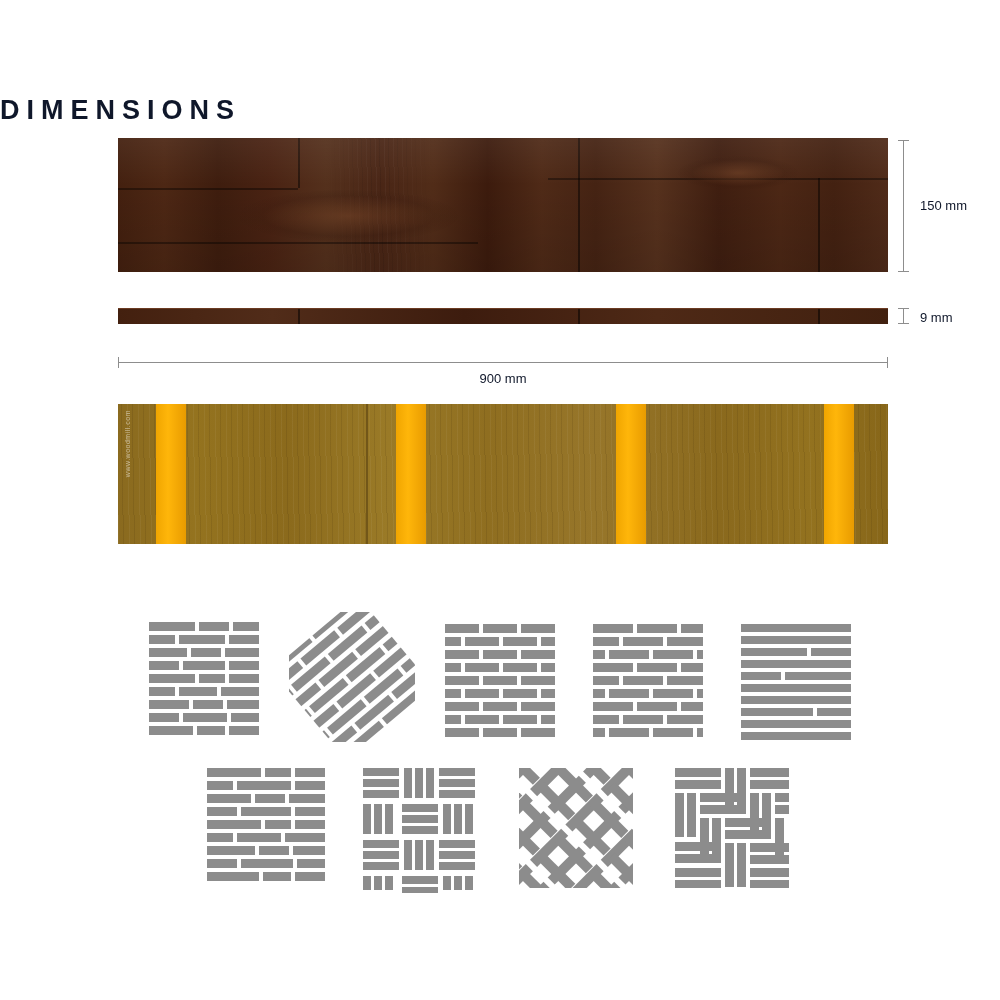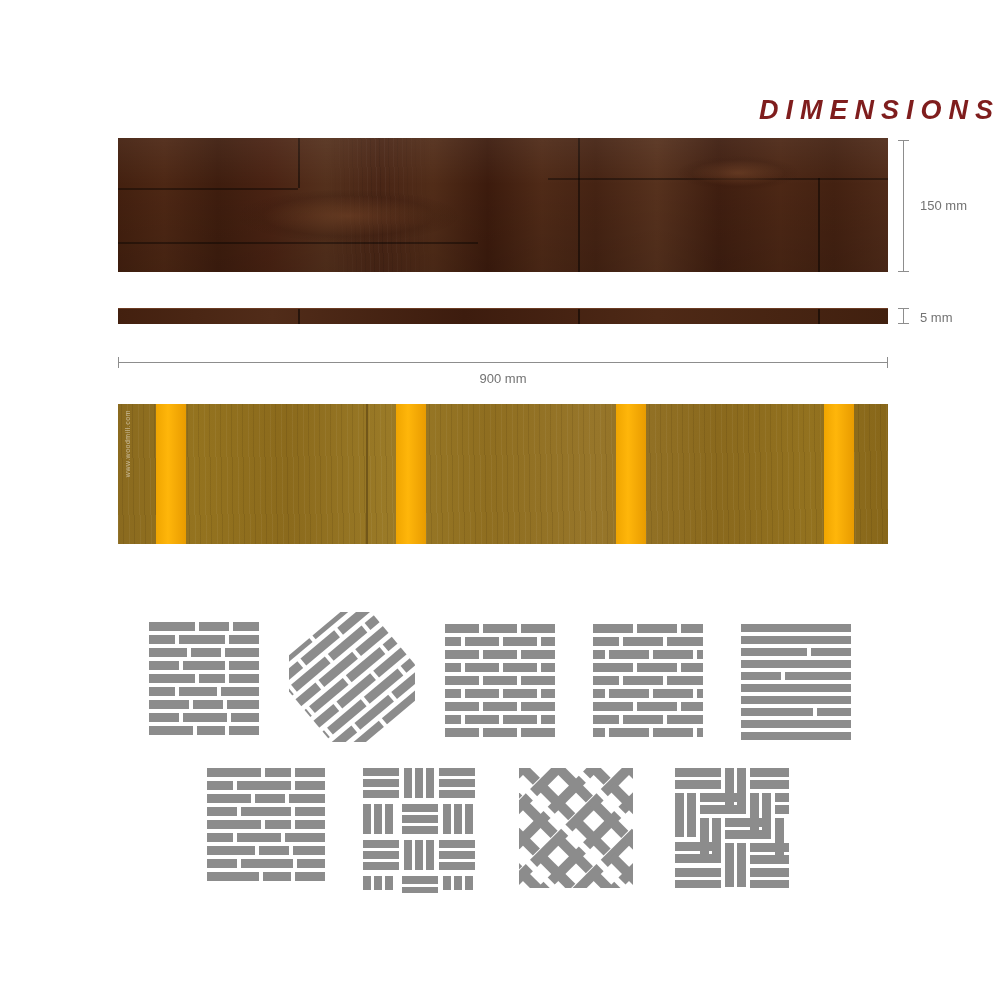--- a/index.html
+++ b/index.html
@@ -18,26 +18,25 @@
   .page {
     position: absolute;
     inset: 0;
     background: #ffffff;
   }
 
   
   .heading {
     position: absolute;
     width: 100%;
-    text-align: right;
+    text-align: left;
     font-weight: bold;
-    color: #7f1d1d;
+    color: #0f172a;
     letter-spacing: 7px;
     font-size: 27px;
-    font-style: italic;
   }
   #dimensions-heading { top: 95px; }
   #laying-heading { top: 572px; }
 
   
   .plank-top {
     position: absolute;
     left: 118px;
     top: 138px;
     width: 770px;
@@ -170,21 +169,21 @@
     width: 1px;
     height: 11px;
     background: #8d8d8d;
   }
   .hdim .cap.left { left: 0; }
   .hdim .cap.right { right: 0; }
 
   .dim-label {
     position: absolute;
     font-size: 13px;
-    color: #737373;
+    color: #0f172a;
     white-space: nowrap;
   }
   .dim-label.center {
     text-align: center;
     transform: translateX(-50%);
   }
 
   
   .tiles {
     position: absolute;
@@ -238,21 +237,21 @@
   <div class="plank-side">
     <div class="seam" style="left:180px;"></div>
     <div class="seam" style="left:460px;"></div>
     <div class="seam" style="left:700px;"></div>
   </div>
 
   <div class="vdim" style="left:903px; top:308px; height:16px;">
     <div class="cap top"></div>
     <div class="cap bottom"></div>
   </div>
-  <div class="dim-label" style="left:920px; top:310px;">5 mm</div>
+  <div class="dim-label" style="left:920px; top:310px;">9 mm</div>
 
   <div class="hdim" style="left:118px; top:362px; width:770px;">
     <div class="cap left"></div>
     <div class="cap right"></div>
   </div>
   <div class="dim-label center" style="left:503px; top:371px;">900 mm</div>
 
   <div class="plank-bottom">
     <div class="grain"></div>
     <div class="seam" style="left:248px;"></div>

